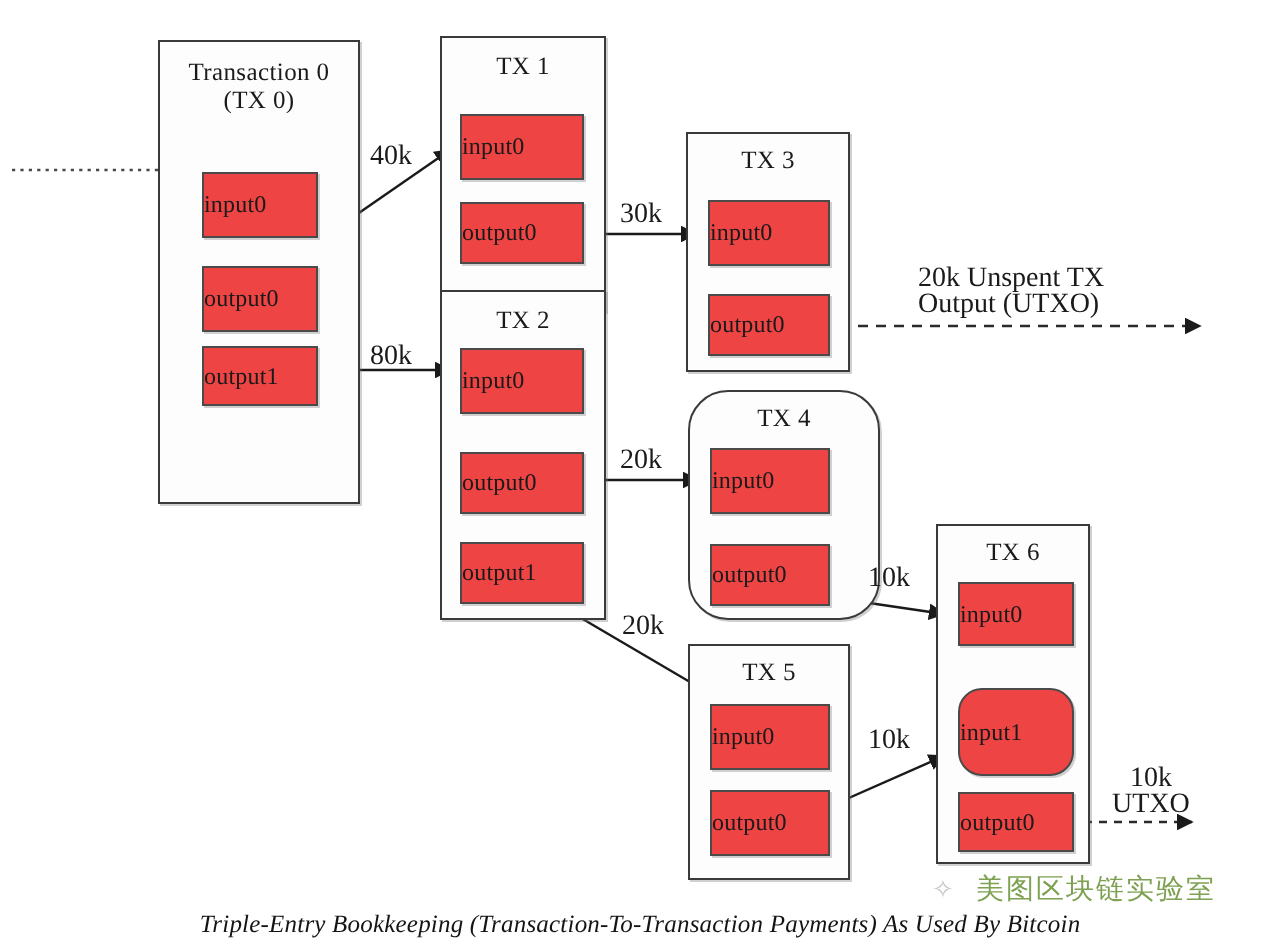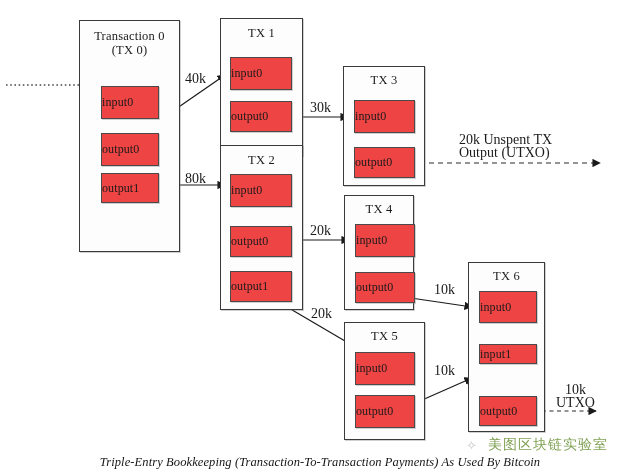--- a/index.html
+++ b/index.html
@@ -166,21 +166,21 @@
   <div class="tx-box" style="left:343px; top:66px; width:82px; height:120px;">
     <div class="tx-title" style="top:6px;">TX 3</div>
     <div class="slot" style="left:10px; top:33px; width:61px; height:33px;">
       <span>input0</span>
     </div>
     <div class="slot" style="left:10px; top:80px; width:61px; height:31px;">
       <span>output0</span>
     </div>
   </div>
 
-  <div class="tx-box" style="left:344px; top:195px; width:70px; height:115px;">
+  <div class="tx-box" style="left:344px; top:195px; width:96px; height:115px;border-radius:20px;">
     <div class="tx-title" style="top:6px;">TX 4</div>
     <div class="slot" style="left:10px; top:28px; width:60px; height:33px;">
       <span>input0</span>
     </div>
     <div class="slot" style="left:10px; top:76px; width:60px; height:31px;">
       <span>output0</span>
     </div>
   </div>
 
   <div class="tx-box" style="left:344px; top:322px; width:81px; height:118px;padding-left:35px;">
@@ -191,21 +191,21 @@
     <div class="slot" style="left:10px; top:72px; width:60px; height:33px;">
       <span>output0</span>
     </div>
   </div>
 
   <div class="tx-box" style="left:468px; top:262px; width:77px; height:170px;">
     <div class="tx-title" style="top:6px;">TX 6</div>
     <div class="slot" style="left:10px; top:28px; width:58px; height:32px;">
       <span>input0</span>
     </div>
-    <div class="slot" style="left:10px; top:81px; width:58px; height:20px;">
+    <div class="slot" style="left:10px; top:81px; width:58px; height:44px;border-radius:12px;">
       <span>input1</span>
     </div>
     <div class="slot" style="left:10px; top:133px; width:58px; height:30px;">
       <span>output0</span>
     </div>
   </div>
 
   <div class="edge-label" style="left:185px; top:72px;">40k</div>
 
   <div class="edge-label" style="left:185px; top:172px;">80k</div>

